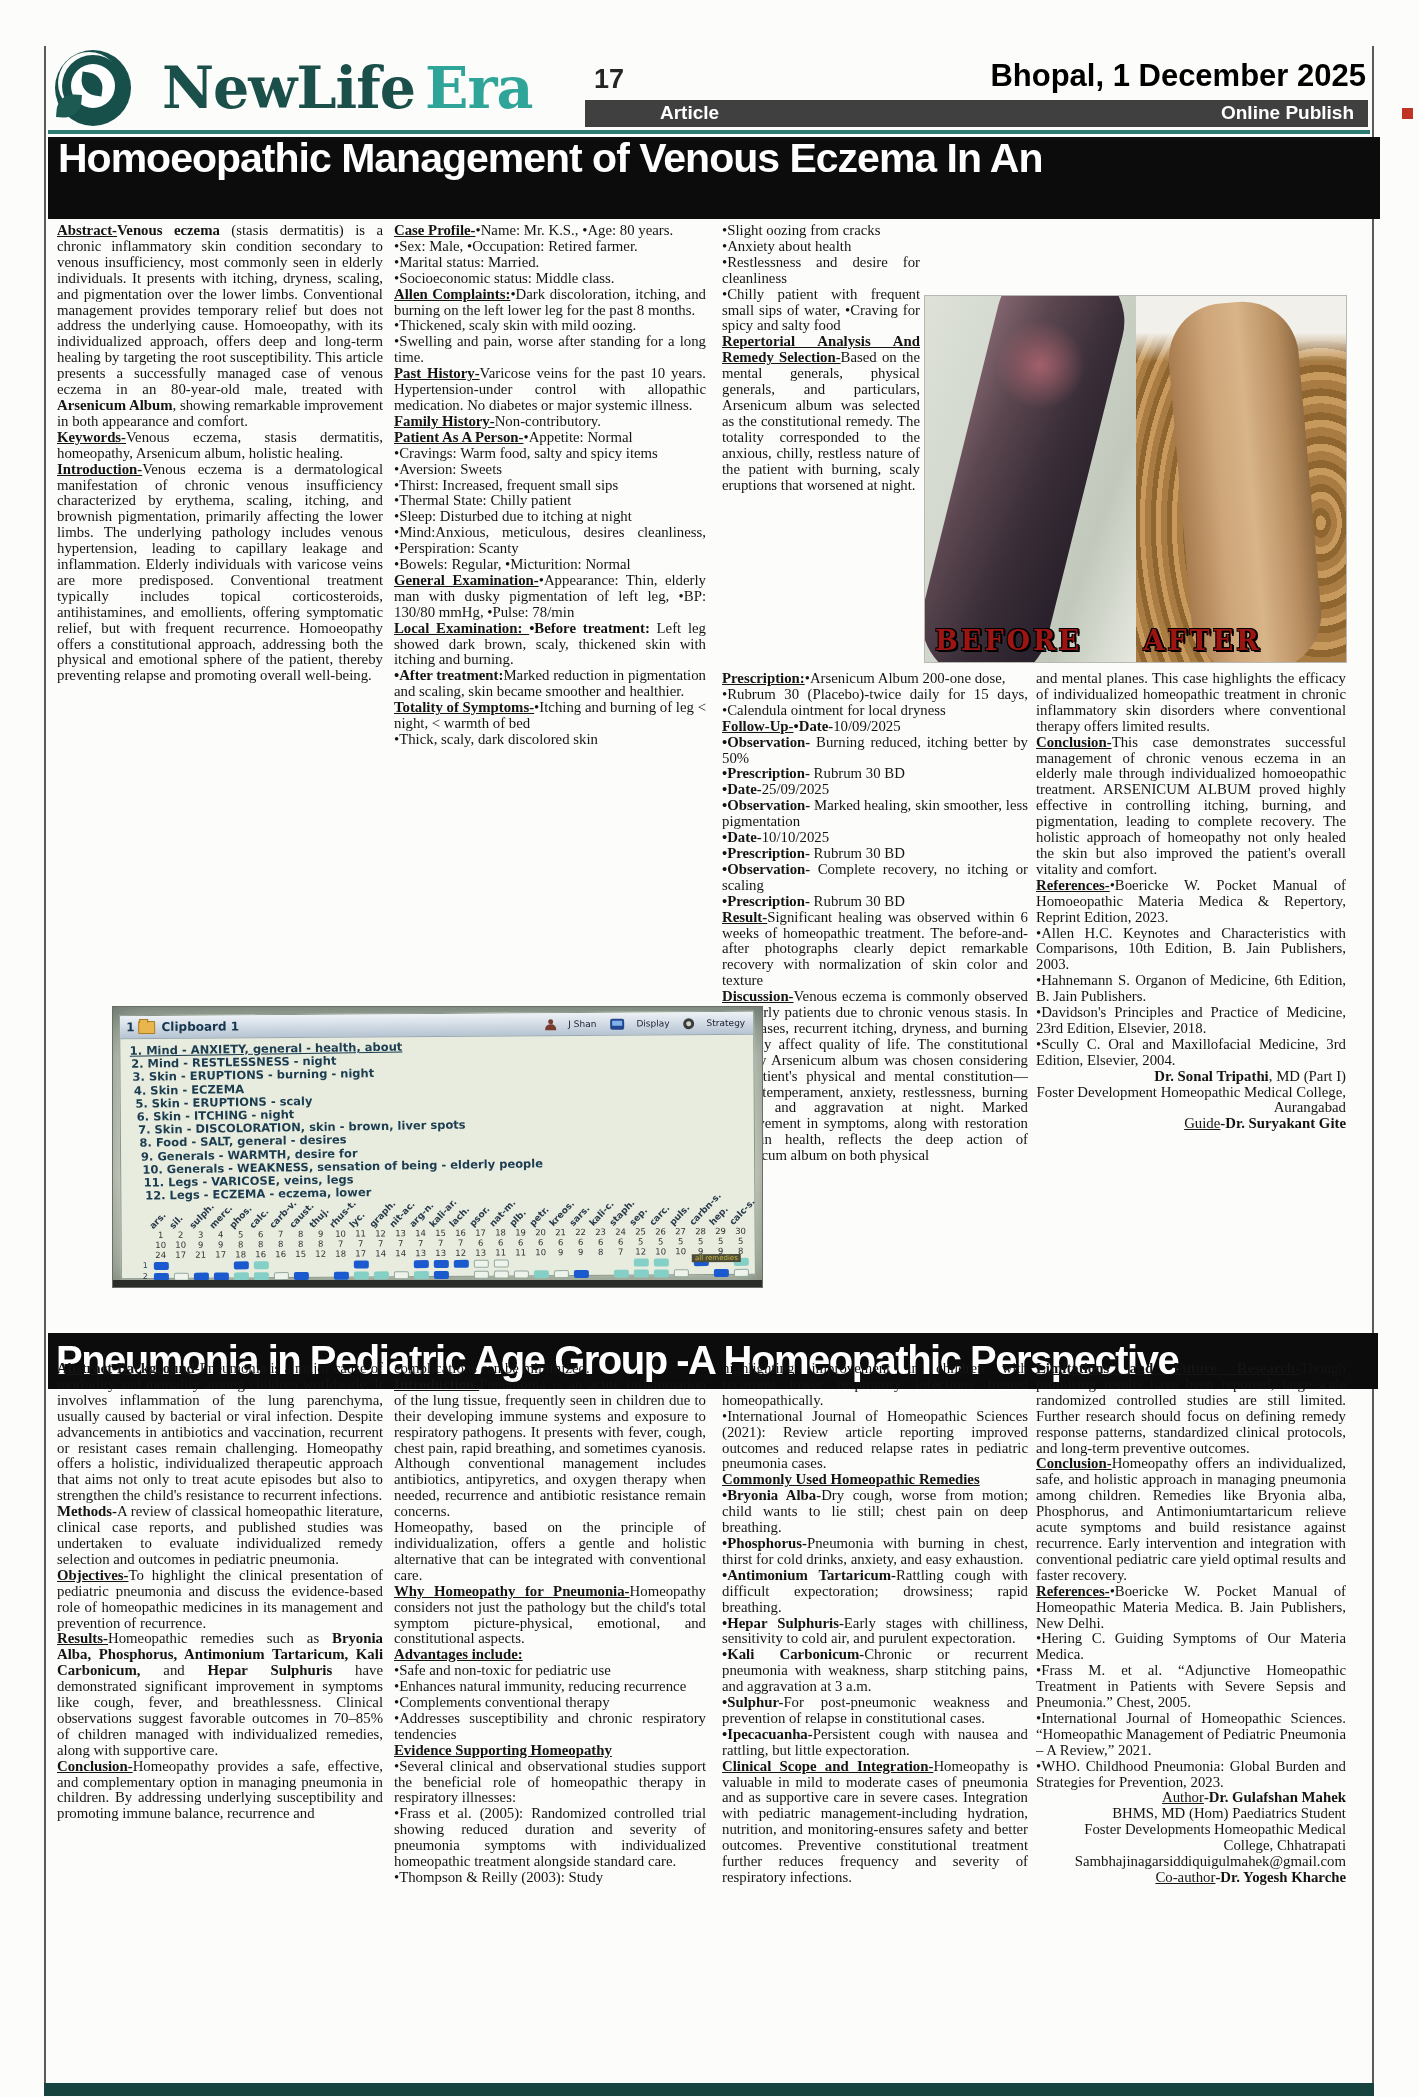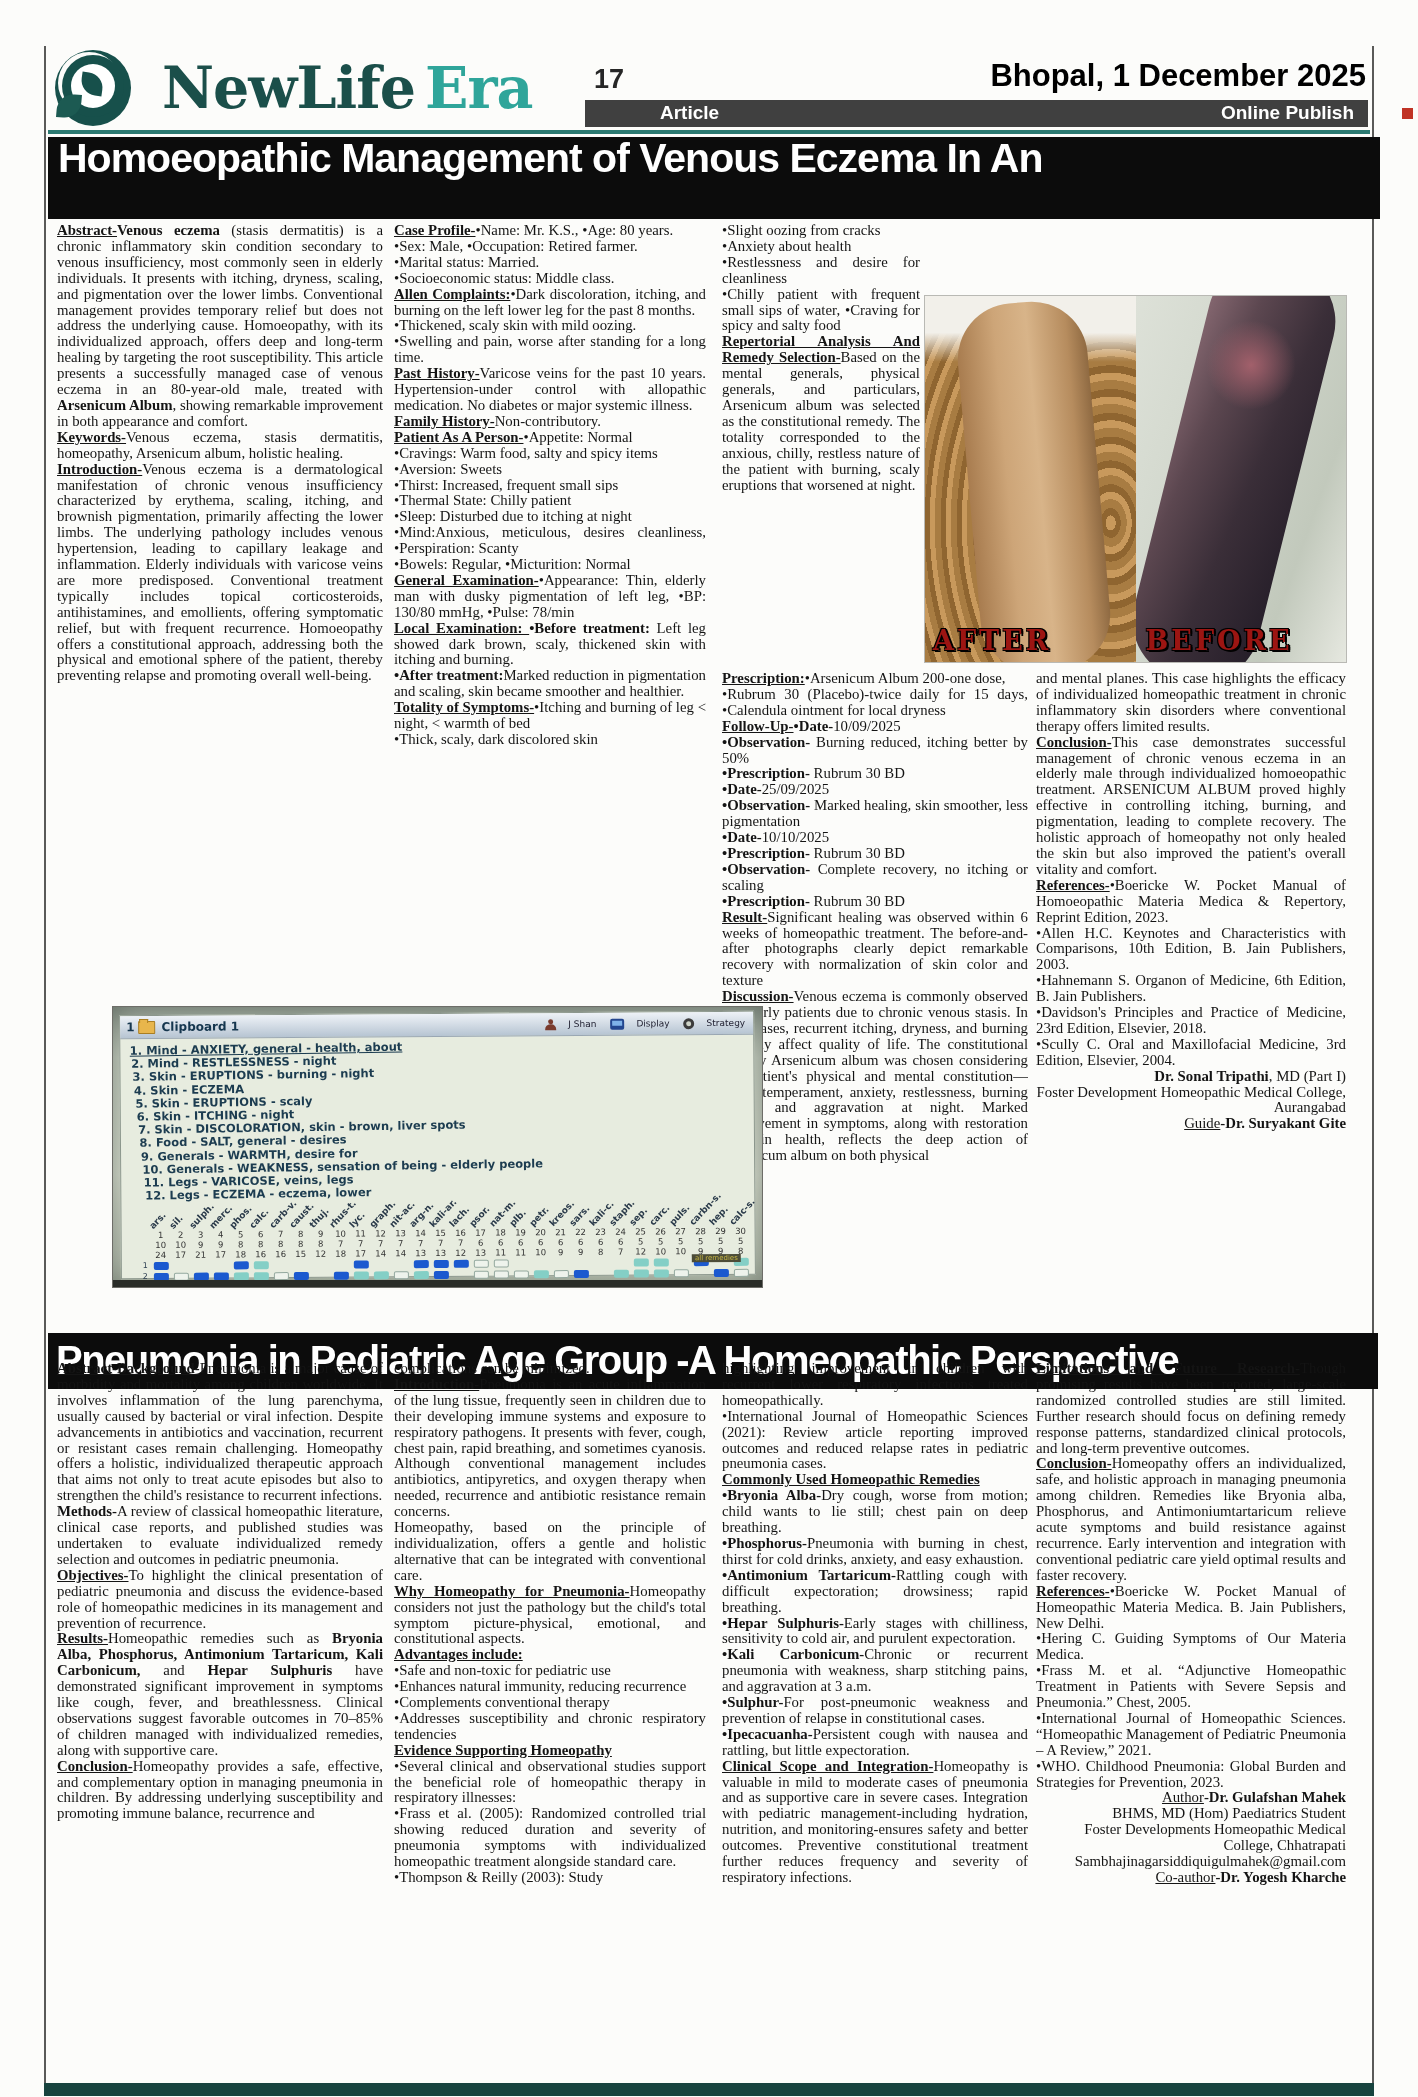--- a/index.html
+++ b/index.html
@@ -198,28 +198,28 @@
       <p class="para"><span>•Allen H.C. Keynotes and Characteristics with Comparisons, 10th Edition, B. Jain Publishers, 2003.</span></p>
       <p class="para"><span>•Hahnemann S. Organon of Medicine, 6th Edition, B. Jain Publishers.</span></p>
       <p class="para"><span>•Davidson's Principles and Practice of Medicine, 23rd Edition, Elsevier, 2018.</span></p>
       <p class="para"><span>•Scully C. Oral and Maxillofacial Medicine, 3rd Edition, Elsevier, 2004.</span></p>
       <p class="para right"><span class="fb">Dr. Sonal Tripathi</span><span>, MD (Part I)</span></p>
       <p class="para right"><span>Foster Development Homeopathic Medical College, Aurangabad</span></p>
       <p class="para right"><span class="fu">Guide</span><span class="fb">-Dr. Suryakant Gite</span></p>
     </div>
 
   <div class="photo">
-    <div class="ph after">
-      <div class="leg"></div>
-      <div class="ph-label">AFTER</div>
-    </div>
     <div class="ph before">
       <div class="leg"></div>
       <div class="patch"></div>
       <div class="ph-label">BEFORE</div>
+    </div>
+    <div class="ph after">
+      <div class="leg"></div>
+      <div class="ph-label">AFTER</div>
     </div>
   </div>
 
   <div class="rep">
     <div class="rep-inner">
       <div class="rep-titlebar">
         <span class="idx">1</span>
         <span class="folder"></span>
         <span class="rep-title">Clipboard 1</span>
         <span class="tb-right">

